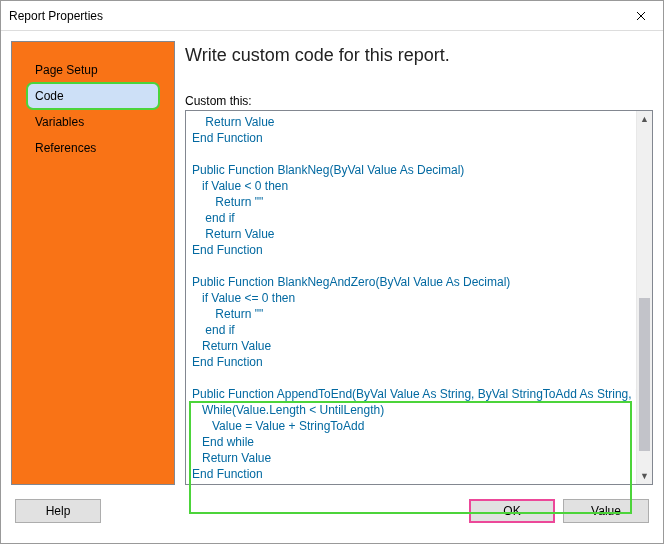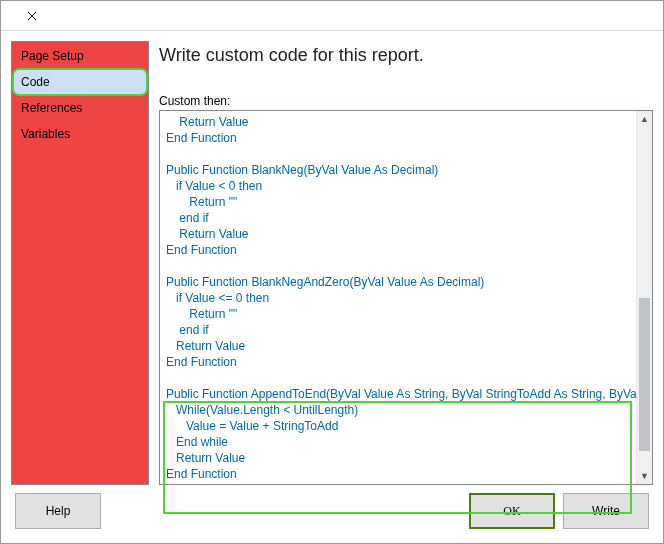--- a/index.html
+++ b/index.html
@@ -29,24 +29,24 @@
     color: #000;
     cursor: pointer;
   }
   .content {
     display: flex;
     height: 464px;
     padding: 10px 10px 10px 10px;
     gap: 10px;
   }
   .sidebar {
-    width: 138px;
+    width: 164px;
     border: 1px solid #828790;
-    background: #ef4444;
-    padding: 1px;
+    background: #f97316;
+    padding: 15px;
   }
   .sidebar-item {
     padding: 6px 8px;
     color: #000;
     cursor: pointer;
   }
   .sidebar-item.selected {
     background: #cde0f7;
     color: #000;
   }
@@ -128,56 +128,56 @@
   .footer {
     height: 40px;
     display: flex;
     align-items: center;
     padding: 0 14px 8px 14px;
     gap: 8px;
   }
   .footer .spacer { flex: 1; }
   .btn {
     min-width: 86px;
-    height: 36px;
+    height: 24px;
     border: 1px solid #adadad;
     background: #e1e1e1;
     font-size: 12px;
     font-family: inherit;
     cursor: pointer;
     padding: 0 10px;
   }
   .btn.primary {
-    border: 2px solid #4d7c0f;
+    border: 2px solid #ec4899;
     background: #e1e1e1;
-    font-family: Liberation Serif, serif;
   }
 </style>
 </head>
 <body>
 
 <div class="titlebar">
+  <span class="title">Report Properties</span>
   <div class="close">
     <svg width="10" height="10" viewBox="0 0 10 10">
         <path d="M1 1 L9 9 M9 1 L1 9" stroke="currentColor" stroke-width="1"></path>
       </svg>
   </div>
 </div>
 
 <div class="content">
   <div class="sidebar">
     <div class="sidebar-item">Page Setup</div>
     <div class="sidebar-item selected hl-green">Code</div>
+    <div class="sidebar-item">Variables</div>
     <div class="sidebar-item">References</div>
-    <div class="sidebar-item">Variables</div>
   </div>
 
   <div class="main">
     <div class="heading">Write custom code for this report.</div>
-    <div class="label">Custom then:</div>
+    <div class="label">Custom this:</div>
     <div class="code-wrap">
       <textarea class="code-area" spellcheck="false" style="">    Return Value
 End Function
 
 Public Function BlankNeg(ByVal Value As Decimal)
    if Value &lt; 0 then
        Return ""
     end if
     Return Value
 End Function
@@ -204,14 +204,14 @@
         <div class="scroll-arrow down">▼</div>
       </div>
     </div>
   </div>
 </div>
 
 <div class="footer">
   <button class="btn">Help</button>
   <div class="spacer"></div>
   <button class="btn primary">OK</button>
-  <button class="btn">Write</button>
+  <button class="btn">Value</button>
 </div>
 
 </body></html>

